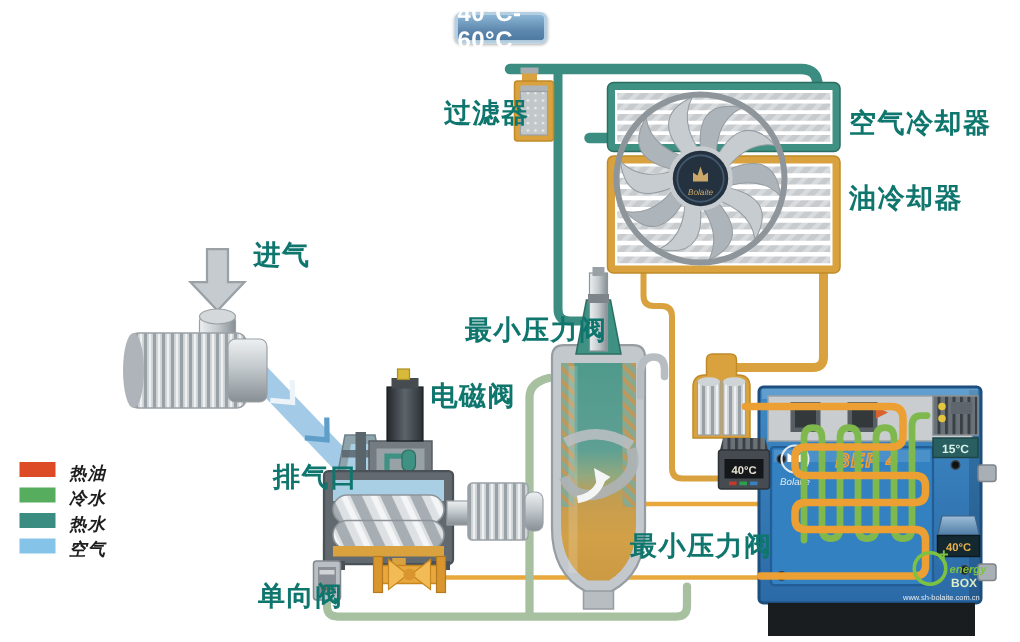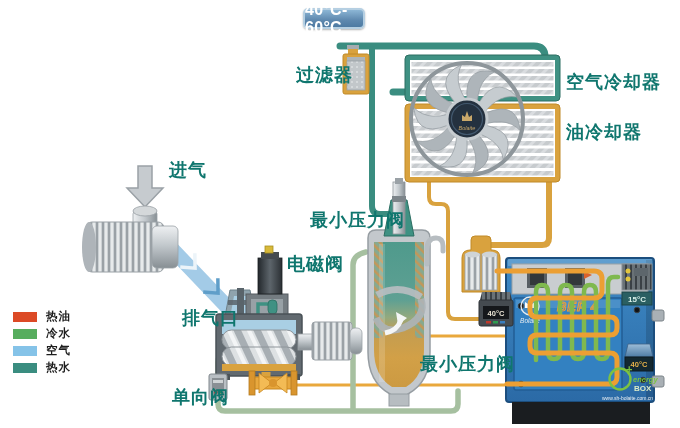--- a/index.html
+++ b/index.html
@@ -7,21 +7,21 @@
           font-family:"Liberation Sans","DejaVu Sans",sans-serif;}
   .canvas svg{position:absolute;left:0;top:0;}
   svg text{font-family:"Liberation Sans","DejaVu Sans",sans-serif;}
   .lbl{position:absolute;font-size:18px;font-weight:bold;color:#0f766e;white-space:nowrap;letter-spacing:1px;}
   .badge{position:absolute;height:17px;border-radius:5px;
          background:linear-gradient(180deg,#8cb6d5 0%,#5e88ae 60%,#4d7aa2 100%);
          border:2px solid #b5cfe2;color:#fff;font-size:16px;font-weight:bold;
          display:flex;align-items:center;justify-content:center;
          box-shadow:0 1px 2px rgba(0,0,0,.3);letter-spacing:.3px;}
   .legend{position:absolute;left:13px;top:308px;}
-  .lrow{display:flex;align-items:center;height:17px;}
+  .lrow{display:flex;height:17px;font-style:italic;}
   .sw{width:24px;height:10px;margin-right:9px;display:inline-block;}
   .ltxt{font-size:11.5px;font-weight:bold;color:#1d1d1d;letter-spacing:1px;}
 </style>
 </head>
 <body>
 
 <div class="canvas">
 <svg width="680" height="428" viewBox="0 0 680 428">
   <defs>
     <linearGradient id="metalV" x1="0" y1="0" x2="0" y2="1">
@@ -327,21 +327,21 @@
 <div class="legend">
   <div class="lrow">
     <span class="sw" style="background-color: rgb(220, 74, 38);"></span>
     <span class="ltxt">热油</span>
   </div>
   <div class="lrow">
     <span class="sw" style="background-color: rgb(87, 173, 94);"></span>
     <span class="ltxt">冷水</span>
   </div>
   <div class="lrow">
+    <span class="sw" style="background-color: rgb(58, 141, 128);"></span>
+    <span class="ltxt">热水</span>
+  </div>
+  <div class="lrow">
     <span class="sw" style="background-color: rgb(133, 195, 232);"></span>
     <span class="ltxt">空气</span>
   </div>
-  <div class="lrow">
-    <span class="sw" style="background-color: rgb(58, 141, 128);"></span>
-    <span class="ltxt">热水</span>
-  </div>
 </div>
 </div>
 
 </body></html>

